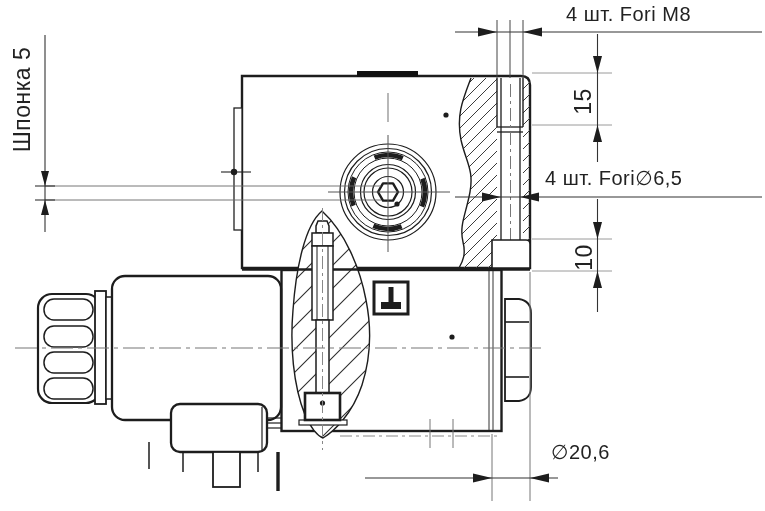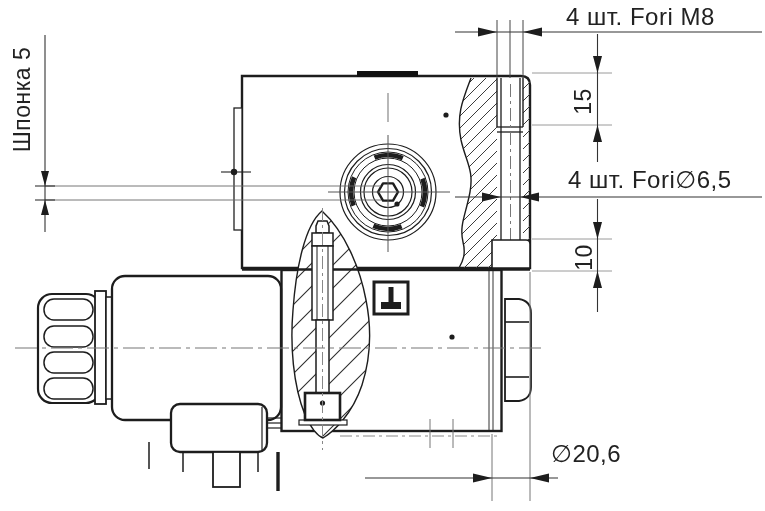--- a/index.html
+++ b/index.html
@@ -5,25 +5,25 @@
   html,body{margin:0;padding:0;background:#ffffff;}
   #stage{
     position:relative;width:765px;height:511px;background:#ffffff;overflow:hidden;
     font-family:"Liberation Sans","DejaVu Sans",sans-serif;
   }
   svg{position:absolute;left:0;top:0;}
   .lbl{
     position:absolute;color:#222;white-space:nowrap;
     font-family:"Liberation Sans","DejaVu Sans",sans-serif;
   }
-  .lbl.h{font-size:24px;letter-spacing:0.5px;}
+  .lbl.h{font-size:20px;letter-spacing:0.5px;}
   .lbl.v{font-size:23px;letter-spacing:0.5px;transform:rotate(-90deg);text-align:center;}
   #lbl-key{left:-54px;top:86px;width:152px;}
   #lbl-m8{left:566px;top:3px;}
-  #lbl-d65{left:568px;top:166px;text-align:right;}
+  #lbl-d65{left:545px;top:166px;text-align:right;}
   #lbl-15{left:560px;top:88px;width:46px;}
   #lbl-10{left:561px;top:244px;width:46px;}
   #lbl-d109{left:551px;top:440px;}
 </style>
 </head>
 <body>
 
 <div id="stage">
 
 <svg width="765" height="511" viewBox="0 0 765 511">

